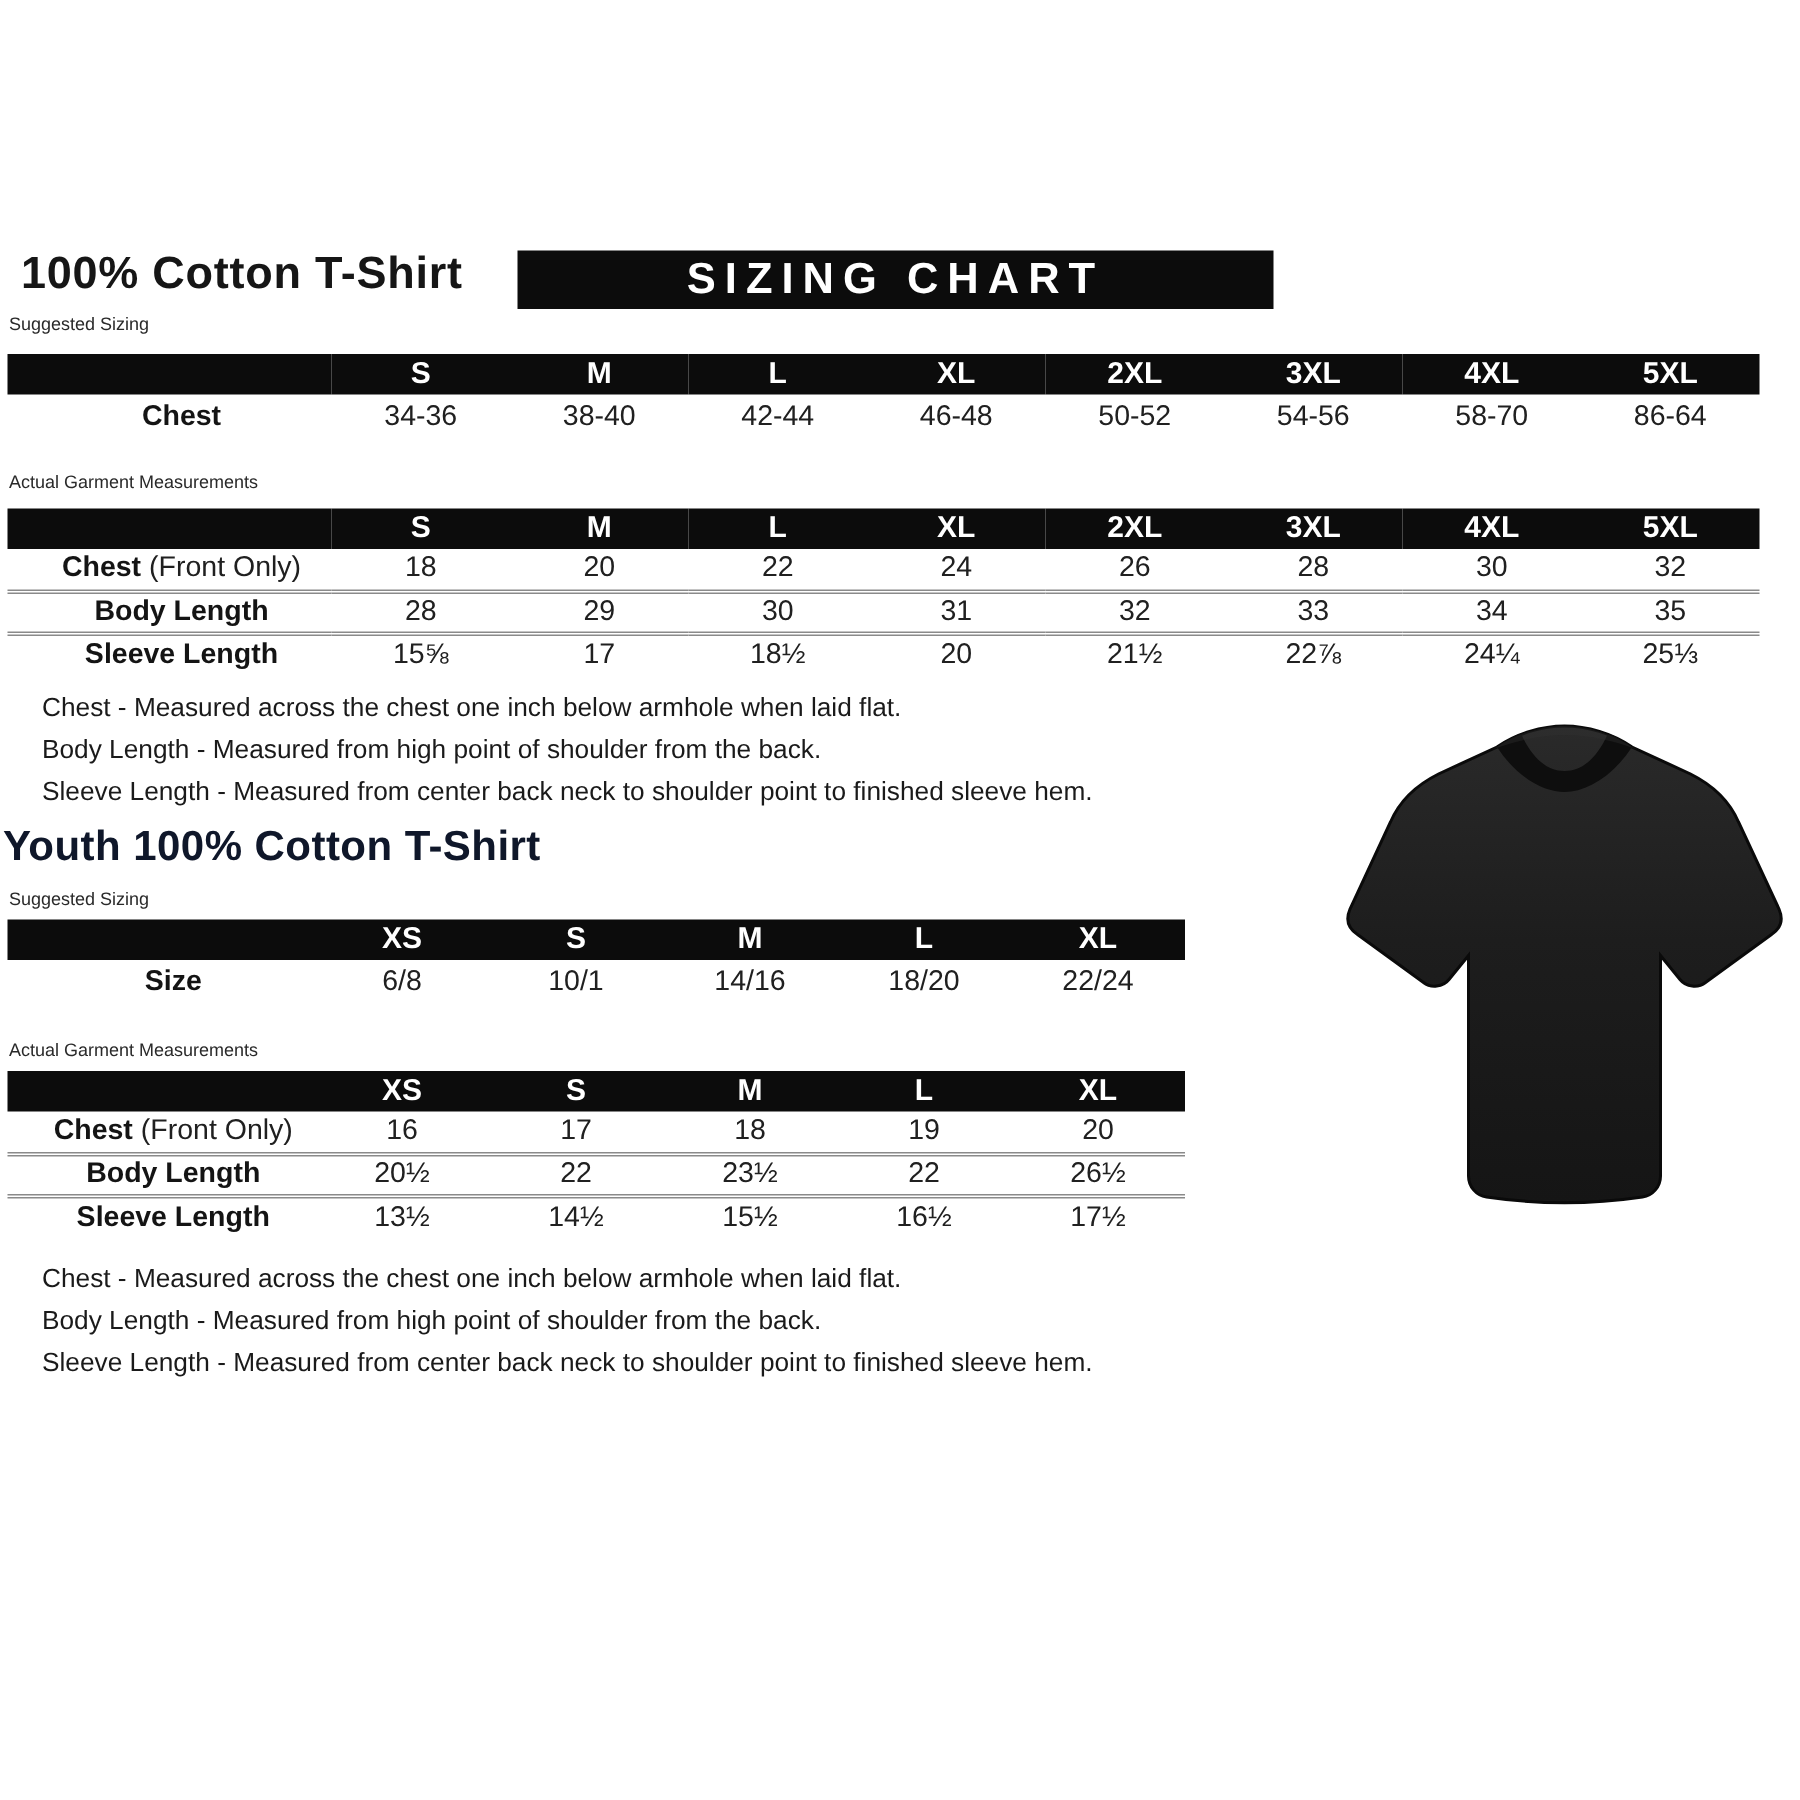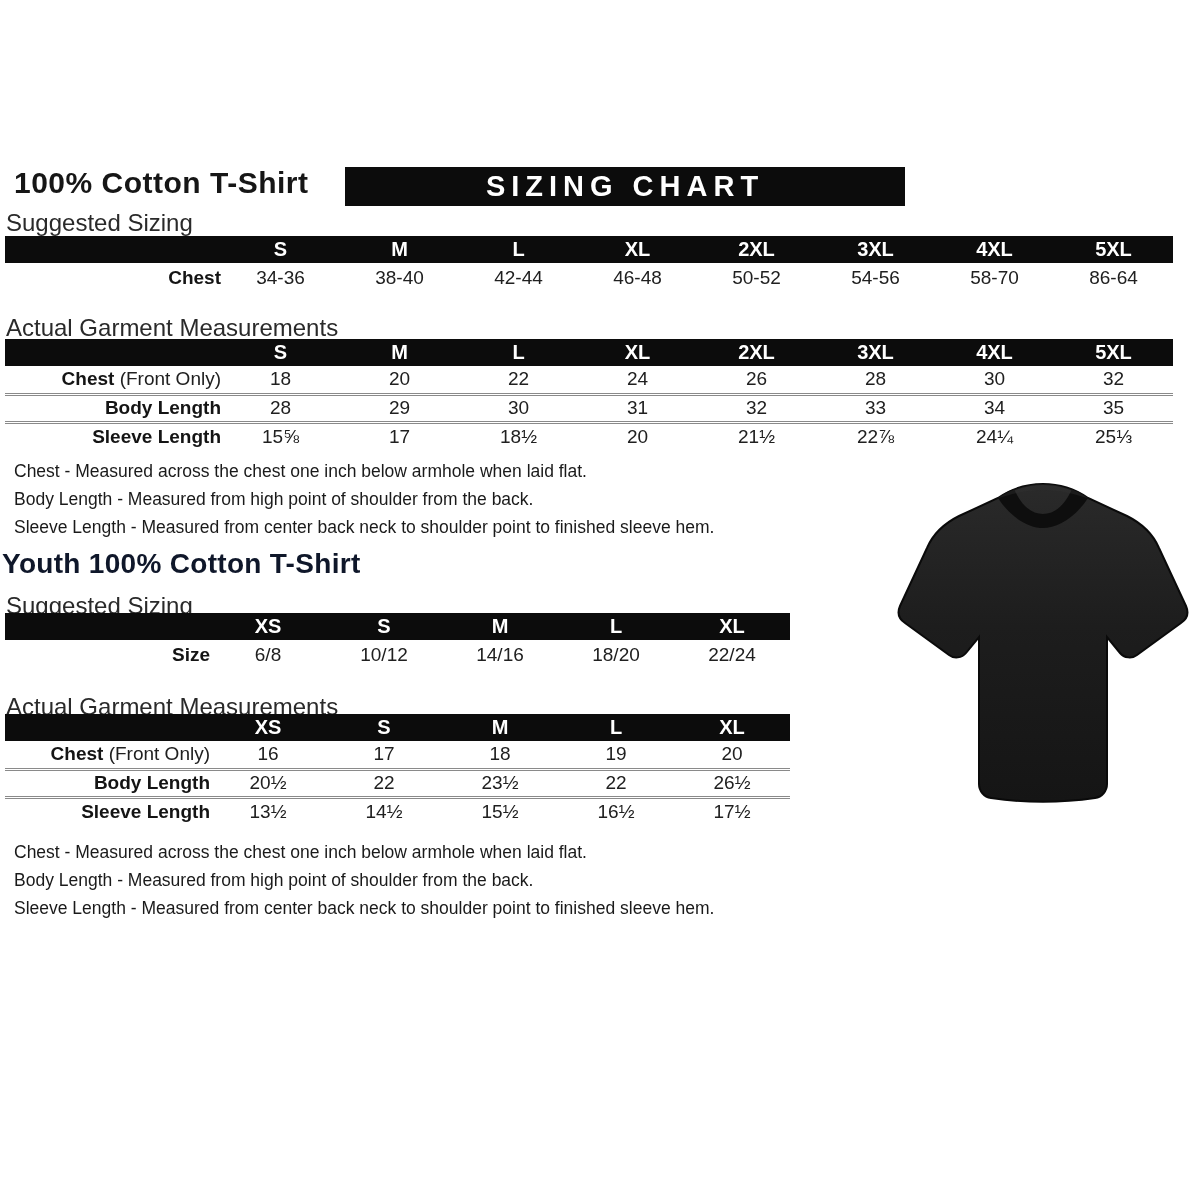--- a/index.html
+++ b/index.html
@@ -6,52 +6,52 @@
   html,body { background:#ffffff; }
   .page {
     position:relative; width:1200px; height:1200px; background:#ffffff;
     font-family:"Liberation Sans", sans-serif; color:#1b1b1b; overflow:hidden;text-decoration:underline;
   }
   .page-title {
     position:absolute; left:14px; top:166px;
     font-size:30px; font-weight:bold; color:#161616; letter-spacing:0.5px;
   }
   .banner {
-    position:absolute; left:345px; top:167px; width:560px; height:39px;
+    position:absolute; left:345px; top:167px; width:504px; height:39px;
     background:#0c0c0c; color:#ffffff; font-size:29px; font-weight:bold;
     letter-spacing:6px; display:flex; align-items:center; justify-content:center;
   }
-  .section-label { position:absolute; left:6px; font-size:24px; color:#2a2a2a; }
+  .section-label { position:absolute; left:6px; font-size:12px; color:#2a2a2a; }
   .lbl-sug-adult   { top:209px; }
   .lbl-act-adult   { top:314px; }
   .lbl-sug-youth   { top:592px; }
   .lbl-act-youth   { top:693px; }
 
   table.size-table { position:absolute; left:5px; border-collapse:collapse; table-layout:fixed; }
   table.size-table th {
     background:#0c0c0c; color:#ffffff; font-size:20px; font-weight:bold;
     height:27px; text-align:center; padding:0;
   }
   table.size-table td {
     font-size:19px; color:#202020; text-align:center; height:30px; padding:0;
     white-space:nowrap;
   }
-  table.size-table td.rowlabel { text-align:right; padding-left:16px; }
+  table.size-table td.rowlabel { text-align:center; padding-left:16px; }
   .b { font-weight:bold; color:#141414; }
   .r { font-weight:normal; color:#202020; }
 
   .t-adult-suggested { top:236px; width:1168px; }
   .t-adult-actual    { top:339px; width:1168px; }
   .t-youth-suggested { top:613px; width:785px; }
   .t-youth-actual    { top:714px; width:785px; }
 
   table.lined tbody tr td { height:28px; }
   table.lined tbody tr + tr td { border-top:3px double #8a8a8a;margin-top:12px; }
 
-  .notes { position:absolute; left:14px; font-size:17.5px; line-height:28px; color:#1a1a1a; }
+  .notes { position:absolute; left:28px; font-size:17.5px; line-height:28px; color:#1a1a1a; }
   .notes-adult { top:457px; }
   .notes-youth { top:838px; }
 
   .youth-title {
     position:absolute; left:2px; top:548px;
     font-size:28px; font-weight:bold; color:#0f172a; letter-spacing:0.3px;
   }
   .tshirt-wrap { position:absolute; left:893px; top:468px; width:300px; height:342px; }
 </style>
 </head>
@@ -194,21 +194,21 @@
         <th>S</th>
         <th>M</th>
         <th>L</th>
         <th>XL</th>
       </tr>
     </thead>
     <tbody>
       <tr>
         <td class="rowlabel"><span class="b">Size</span></td>
         <td>6/8</td>
-        <td>10/12</td>
+        <td>10/1</td>
         <td>14/16</td>
         <td>18/20</td>
         <td>22/24</td>
       </tr>
     </tbody>
   </table>
 
   <div class="section-label lbl-act-youth">Actual Garment Measurements</div>
 
   <table class="size-table lined t-youth-actual">

